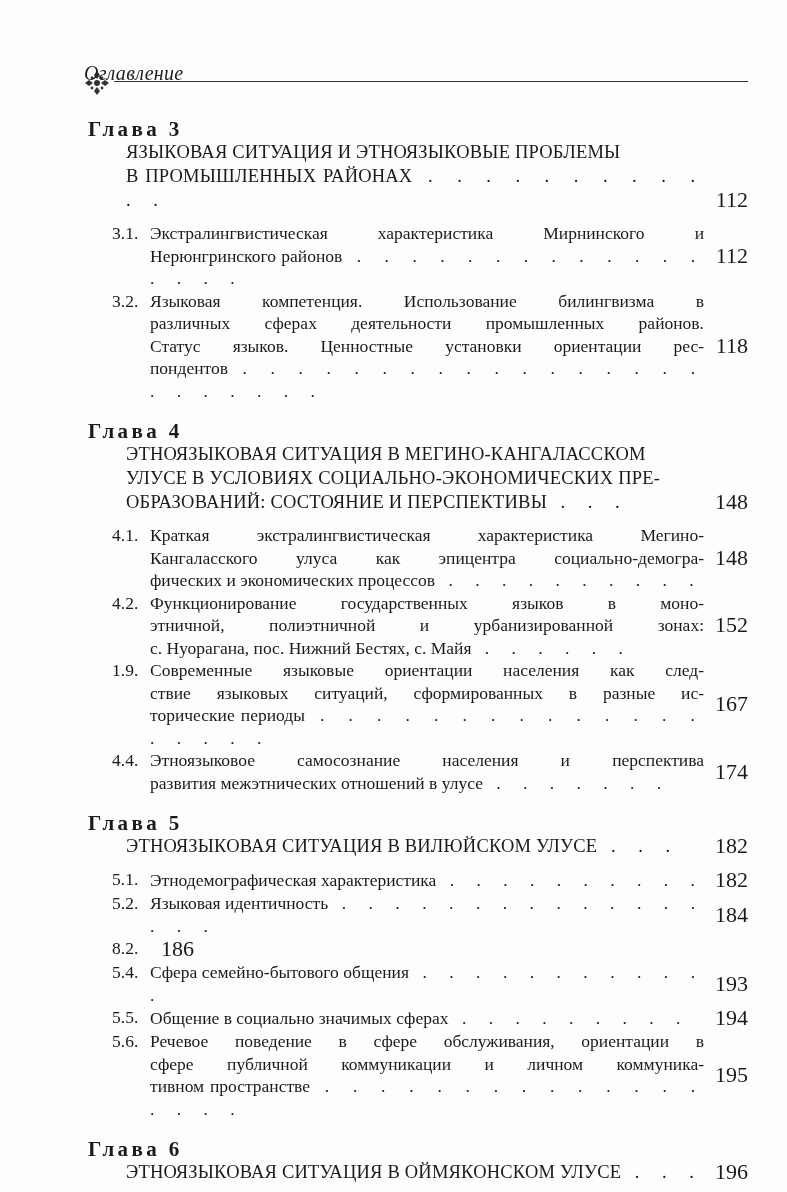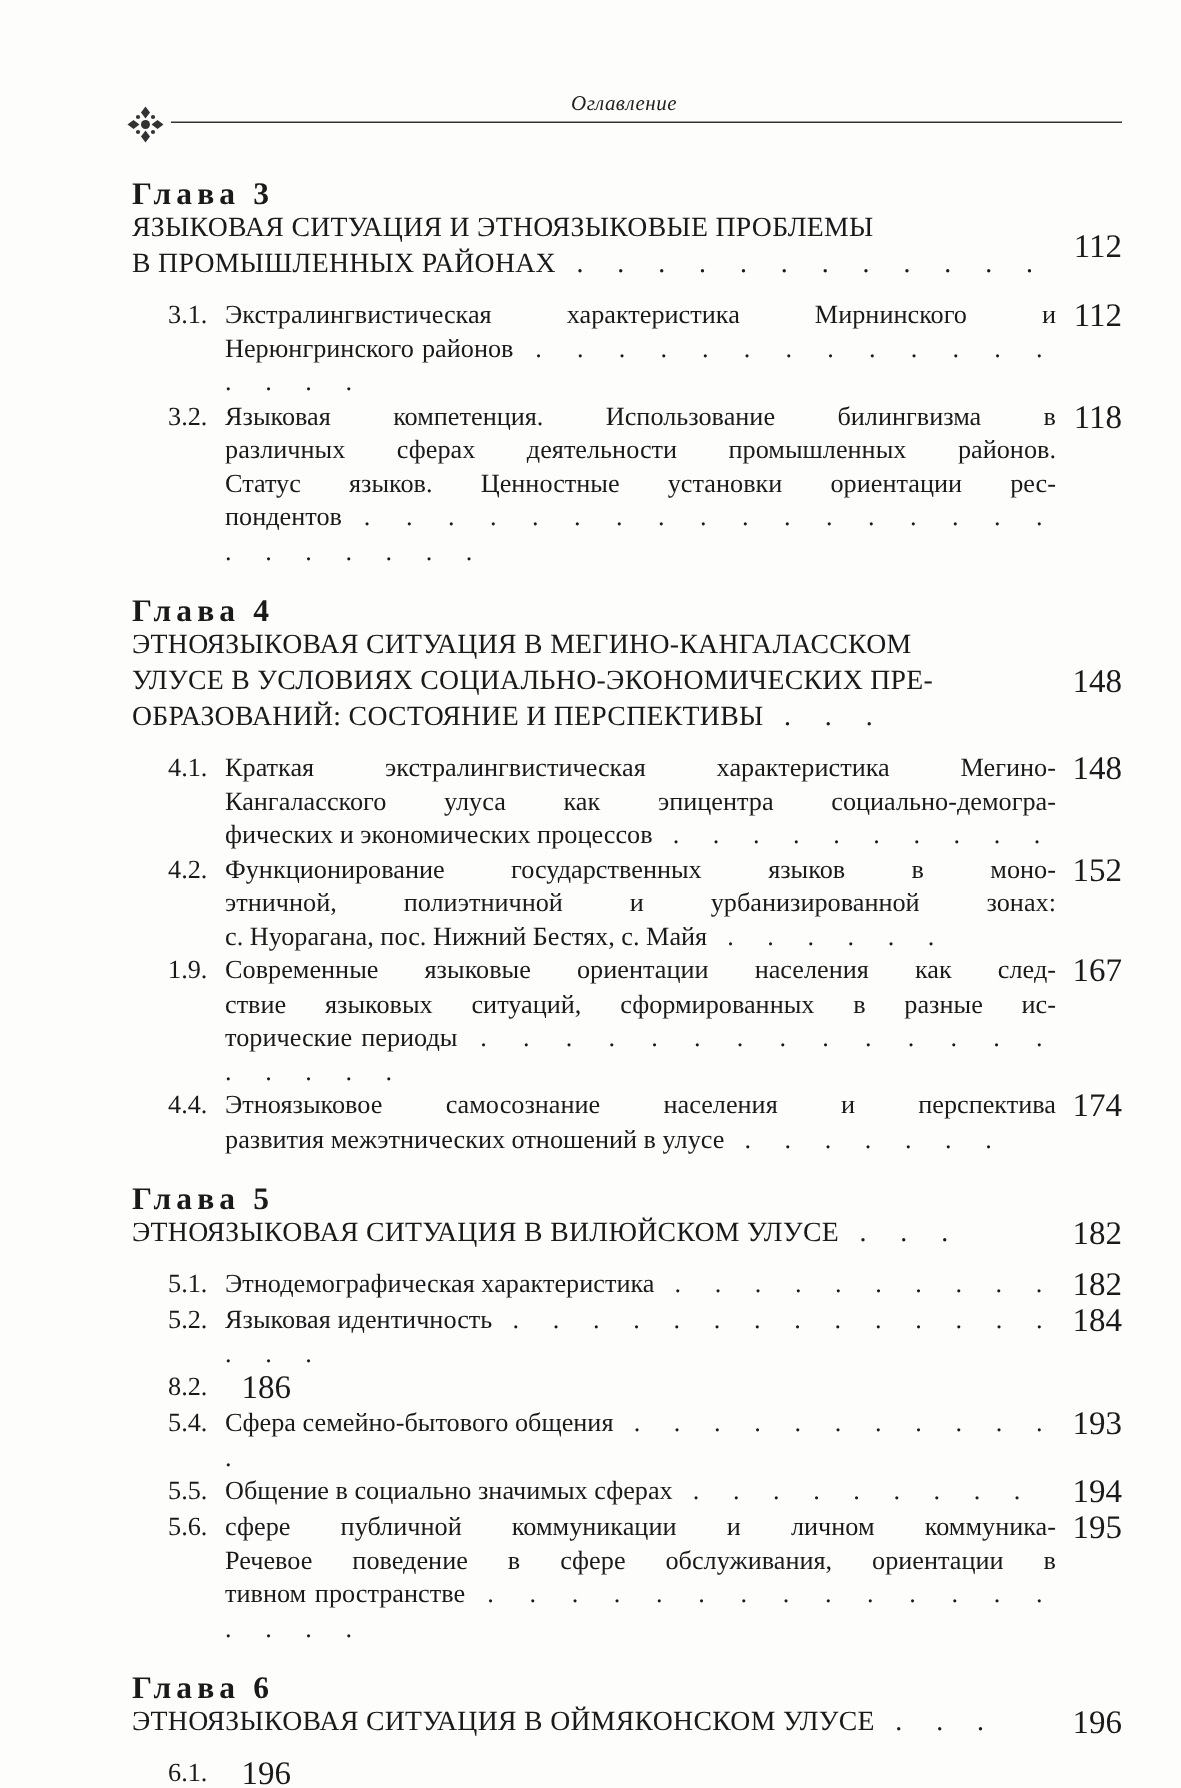--- a/index.html
+++ b/index.html
@@ -2,34 +2,34 @@
 <html><head>
 <meta charset="utf-8">
 <style>
   html, body { margin:0; padding:0; }
   body {
     width:787px; height:1192px; background:#fdfdfc; position:relative; overflow:hidden;
     font-family:"Liberation Serif","DejaVu Serif",serif; color:#1a1a1a;
   }
   .header { position:absolute; left:84px; top:58px; width:664px; height:40px; }
   .header .ornament { position:absolute; left:0; top:12px; width:26px; height:26px; }
-  .header .title { position:absolute; left:0; right:0; top:4px; text-align:center; font-style:italic; font-size:14px; letter-spacing:0.3px; color:#222; }
+  .header .title { position:absolute; left:0; right:0; top:4px; font-style:italic; font-size:20px; letter-spacing:0.3px; color:#222; }
   .header .rule { position:absolute; left:30px; right:0; top:23px; border-top:1.2px solid #333; }
 
   .toc { position:absolute; left:88px; top:118px; width:660px; }
   .chapter { margin-bottom:18px; }
   .ch-label { font-weight:bold; font-size:21px; letter-spacing:3.4px; line-height:22px; }
-  .ch-title-row { display:flex; align-items:center; }
+  .ch-title-row { display:flex; align-items:flex-end;margin-left:38px; }
   .ch-title { flex:1; font-size:18.5px; line-height:24px; text-transform:uppercase; text-align:justify; letter-spacing:0.2px; }
   .ch-title .line { display:block; }
   .page { width:44px; text-align:right; font-size:22px; line-height:24px; flex:none; }
   .dots { letter-spacing:9px; }
 
   .sections { margin-top:10px; padding-left:24px; }
-  .sec { display:flex; align-items:flex-start; }
+  .sec { display:flex; align-items:center; }
   .sec-num { width:38px; flex:none; font-size:17.5px; line-height:22.5px; align-self:flex-start; }
   .sec-text { flex:1; font-size:17.5px; line-height:22.5px; }
   .sec-text .line { display:block; text-align:justify; text-align-last:justify; }
   .sec-text .line.last { text-align-last:left; }
 </style>
 </head>
 <body>
 
 <div class="header">
   <svg class="ornament" viewBox="0 0 26 26">
@@ -165,22 +165,22 @@
         <div class="sec">
           <div class="sec-num">5.5.</div>
           <div class="sec-text">
             <span class="line last">Общение в социально значимых сферах<span class="dots">  . . . . . . . . .</span></span>
           </div>
           <div class="page">194</div>
         </div>
         <div class="sec">
           <div class="sec-num">5.6.</div>
           <div class="sec-text">
+            <span class="line">Речевое поведение в сфере обслуживания, ориентации в</span>
             <span class="line">сфере публичной коммуникации и личном коммуника-</span>
-            <span class="line">Речевое поведение в сфере обслуживания, ориентации в</span>
             <span class="line last">тивном пространстве<span class="dots">  . . . . . . . . . . . . . . . . . .</span></span>
           </div>
           <div class="page">195</div>
         </div>
       </div>
     </div>
     <div class="chapter">
       <div class="ch-label">Глава 6</div>
       <div class="ch-title-row">
         <div class="ch-title">

